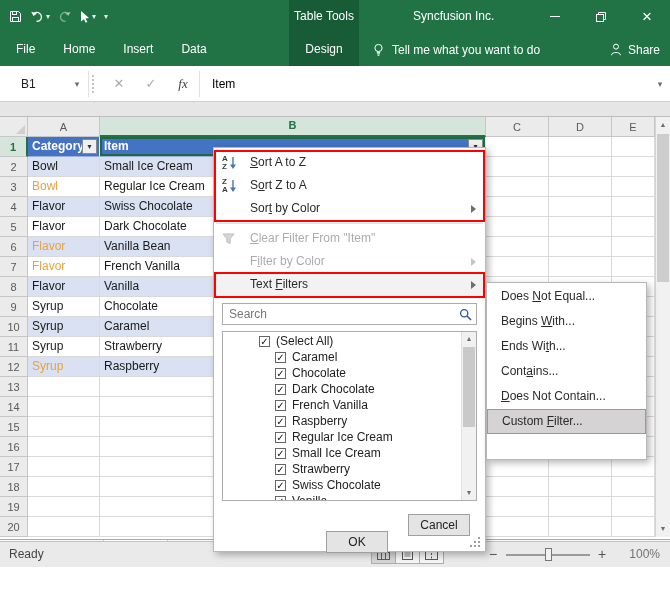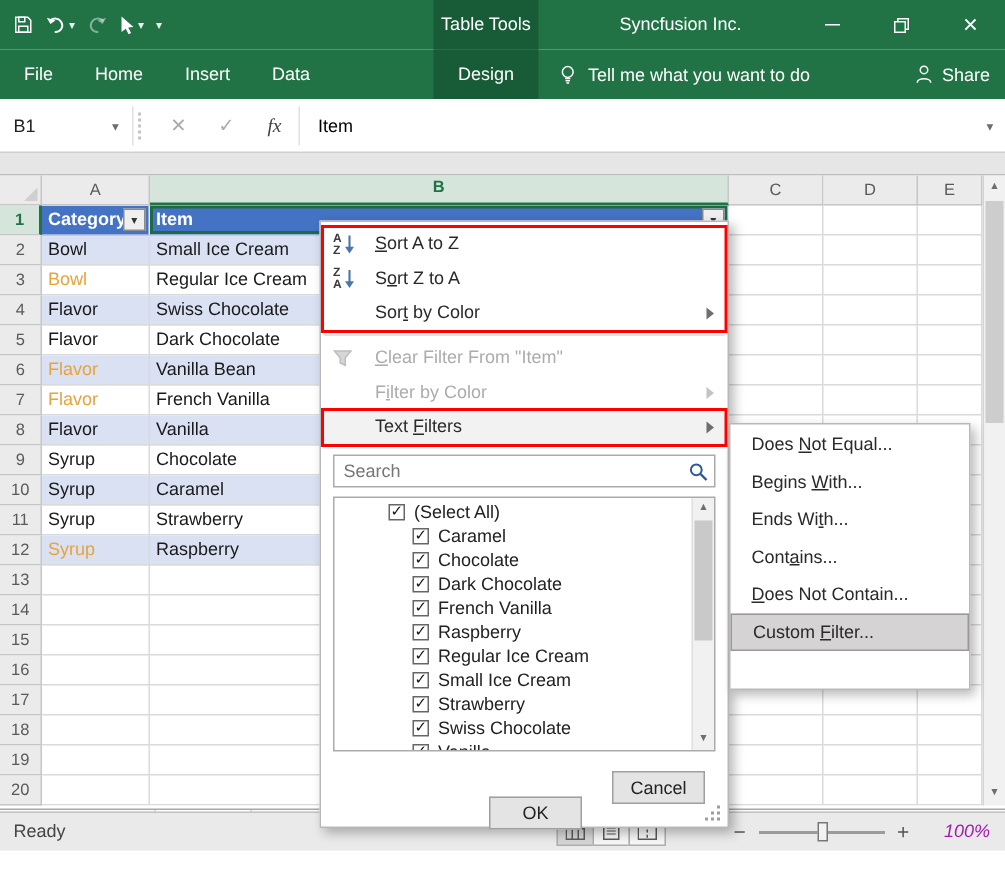--- a/index.html
+++ b/index.html
@@ -25,21 +25,21 @@
 
 .tabrow{position:absolute;left:0;top:33px;width:670px;height:33px;background:var(--c-green);color:#fff;z-index:10;}
 .rtabs{position:absolute;left:2px;top:0;height:33px;display:flex;}
 .rtab{padding:0 14px;line-height:33px;font-size:12px;white-space:nowrap;}
 .rtab-design{position:absolute;left:289px;top:0;width:70px;height:33px;background:var(--c-darkgreen);text-align:center;line-height:33px;font-size:12px;}
 .tellme{position:absolute;left:372px;top:0;height:33px;display:flex;align-items:center;gap:7px;font-size:12px;}
 .share{position:absolute;right:10px;top:0;height:33px;display:flex;align-items:center;gap:6px;font-size:12px;}
 
 
 .fbar{position:absolute;left:0;top:66px;width:670px;height:36px;background:#fff;border-bottom:1px solid #CFCFCF;display:flex;align-items:center;z-index:5;}
-.namebox{width:66px;height:100%;display:flex;align-items:center;padding-left:9px;color:#222;}
+.namebox{width:66px;height:100%;display:flex;align-items:center;padding-left:21px;color:#222;}
 .nb-caret{width:22px;text-align:center;color:#6E6E6E;font-size:9px;}
 .fdiv{width:1px;height:26px;background:#E0E0E0;}
 .fdots{width:8px;height:18px;border-left:2px dotted #C4C4C4;margin:0 3px;}
 .fxbtn{width:32px;text-align:center;font-size:13px;}
 .gray{color:#ABABAB;}
 .fx{font-family:"Liberation Serif",serif;font-style:italic;color:#3F3F3F;}
 .fvalue{flex:1;padding-left:12px;color:#000;}
 .fexp{width:20px;text-align:center;color:#6E6E6E;font-size:9px;}
 .bandstrip{position:absolute;left:0;top:102px;width:670px;height:15px;background:#E6E6E6;border-bottom:1px solid #BDBDBD;}
 
@@ -84,21 +84,21 @@
 
 .statusbar{position:absolute;left:0;top:541px;width:670px;height:26px;background:#EAEAEA;border-top:1px solid #C2C2C2;z-index:4;}
 .sb-ready{position:absolute;left:9px;top:0;line-height:25px;color:#444;}
 .views{position:absolute;left:371px;top:3px;display:flex;}
 .vbtn{width:25px;height:19px;border:1px solid #ADADAD;background:#F6F6F6;margin-right:-1px;display:flex;align-items:center;justify-content:center;}
 .vbtn.active{background:#D5D5D5;}
 .zoomminus{position:absolute;left:489px;top:0;line-height:25px;color:#555;font-size:14px;}
 .zslider{position:absolute;left:506px;top:12px;width:84px;height:2px;background:#9B9B9B;}
 .zthumb{position:absolute;left:39px;top:-6px;width:7px;height:13px;background:#F2F2F2;border:1px solid #777;}
 .zoomplus{position:absolute;left:598px;top:0;line-height:25px;color:#555;font-size:14px;}
-.zoomlabel{position:absolute;right:10px;top:0;line-height:25px;color:#a21caf;font-style:italic;}
+.zoomlabel{position:absolute;right:10px;top:0;line-height:25px;color:#737373;}
 
 
 .fmenu{position:absolute;left:213px;top:147px;width:273px;height:405px;background:#fff;border:1px solid #B8B8B8;box-shadow:3px 3px 7px rgba(0,0,0,.28);z-index:40;padding-top:3px;}
 .mi{position:relative;height:23px;line-height:23px;padding-left:36px;color:#2A2A2A;font-size:12px;white-space:nowrap;}
 .mi.submenu-open{background:#F2F2F2;}
 .mi.disabled-clear,.mi.disabled-submenu{color:#ACACAC;}
 .msep{height:1px;background:#E2E2E2;margin:3px 2px;}
 .micon{position:absolute;left:8px;top:50%;transform:translateY(-50%);width:24px;display:flex;align-items:center;gap:1px;}
 .ltrs{display:flex;flex-direction:column;font-size:8px;line-height:8px;font-weight:bold;color:#3B3B3B;}
 .sarrow{position:absolute;right:9px;top:50%;transform:translateY(-50%);width:0;height:0;border-left:5px solid #6E6E6E;border-top:4px solid transparent;border-bottom:4px solid transparent;}

